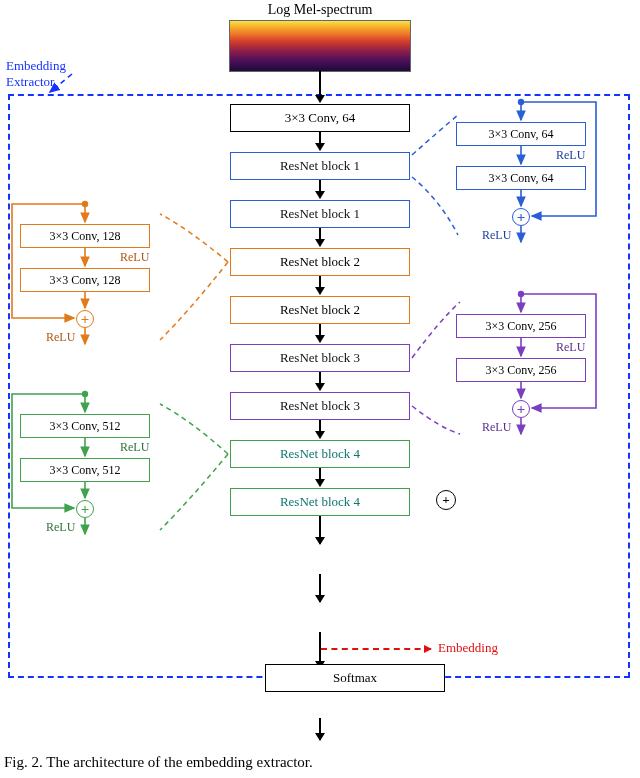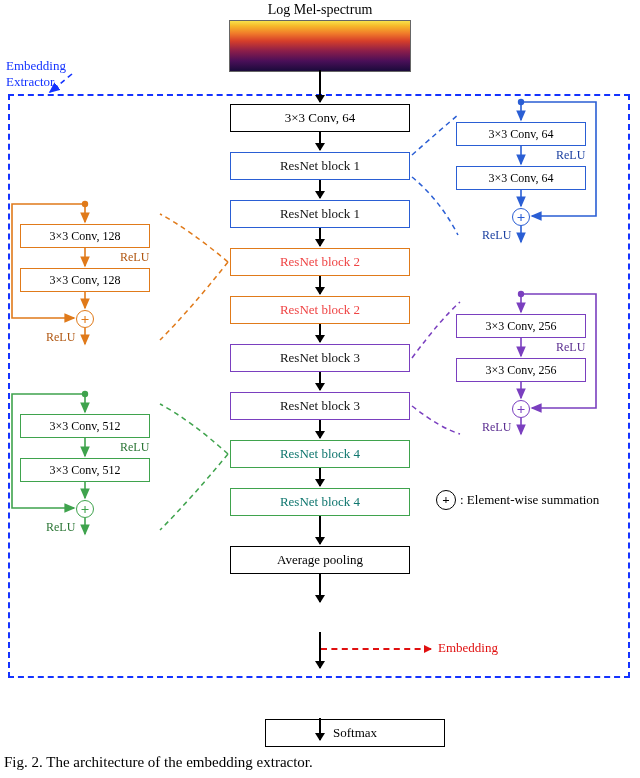--- a/index.html
+++ b/index.html
@@ -39,21 +39,21 @@
     height: 28px;
     display: flex;
     align-items: center;
     justify-content: center;
     font-size: 13px;
     background: #fff;
     box-sizing: border-box;
   }
   .blk-black  { border: 1.5px solid #000; }
   .blk-blue   { border: 1.5px solid #2a5ed4; color:#111; }
-  .blk-orange { border: 1.5px solid #e07a1a; color:#ef4444; }
+  .blk-orange { border: 1.5px solid #e07a1a; color:#000000; }
   .blk-purple { border: 1.5px solid #7a3fbf; color:#111; }
   .blk-green  { border: 1.5px solid #3fa34d; color:#0f766e; }
   .main-arrow {
     position: absolute;
     left: 50%;
     transform: translateX(-50%);
     width: 2px;
     background: #000;
   }
   .main-arrow::after {
@@ -207,30 +207,29 @@
 
   <div class="block blk-purple" style="top:392px;">ResNet block 3</div>
   <div class="main-arrow" style="top:420px; height:18px;"></div>
 
   <div class="block blk-green" style="top:440px;">ResNet block 4</div>
   <div class="main-arrow" style="top:468px; height:18px;"></div>
 
   <div class="block blk-green" style="top:488px;">ResNet block 4</div>
   <div class="main-arrow" style="top:516px; height:28px;"></div>
 
-  <div class="block blk-black" style="top:546px;">Average pooling</div>
   <div class="main-arrow" style="top:574px; height:28px;"></div>
 
   <div class="main-arrow" style="top:632px; height:36px;"></div>
 
   
   <div class="embed-arrow-h" style="left:321px; top:648px; width:110px;"></div>
   <div class="embed-label" style="left:438px; top:640px;">Embedding</div>
 
-  <div class="block blk-black" style="top:719px;margin-left:35px;">Softmax</div>
+  <div class="block blk-black" style="top:664px;margin-left:35px;">Softmax</div>
   <div class="main-arrow" style="top:718px; height:22px;"></div>
 
   
 
   
   <svg width="0" height="0">
     <defs>
       <marker id="aBlue" markerWidth="8" markerHeight="8" refX="6" refY="3" orient="auto">
           <path d="M0,0 L7,3 L0,6 Z" fill="#2a5ed4"></path>
         </marker>
@@ -327,18 +326,17 @@
     <div class="circ-plus bc-green" style="left:56px; top:104px;">+</div>
     <div class="relu-txt t-green" style="left:26px; top:124px;">ReLU</div>
   </div>
   <svg class="connector" style="left:0;top:0" width="640" height="778">
     <path d="M 228 454 Q 190 420 160 404 M 228 454 Q 190 500 160 530" stroke="#3fa34d" stroke-width="1.5" fill="none" stroke-dasharray="5,4"></path>
   </svg>
 
   
   <div class="legend" style="left:436px; top:490px;">
     <span class="sym">+</span>
-    <span>: Element-wise summation</span>
   </div>
 
   
   <div class="caption" style="top:754px;">Fig. 2. The architecture of the embedding extractor.</div>
 </div>
 
 </body></html>

